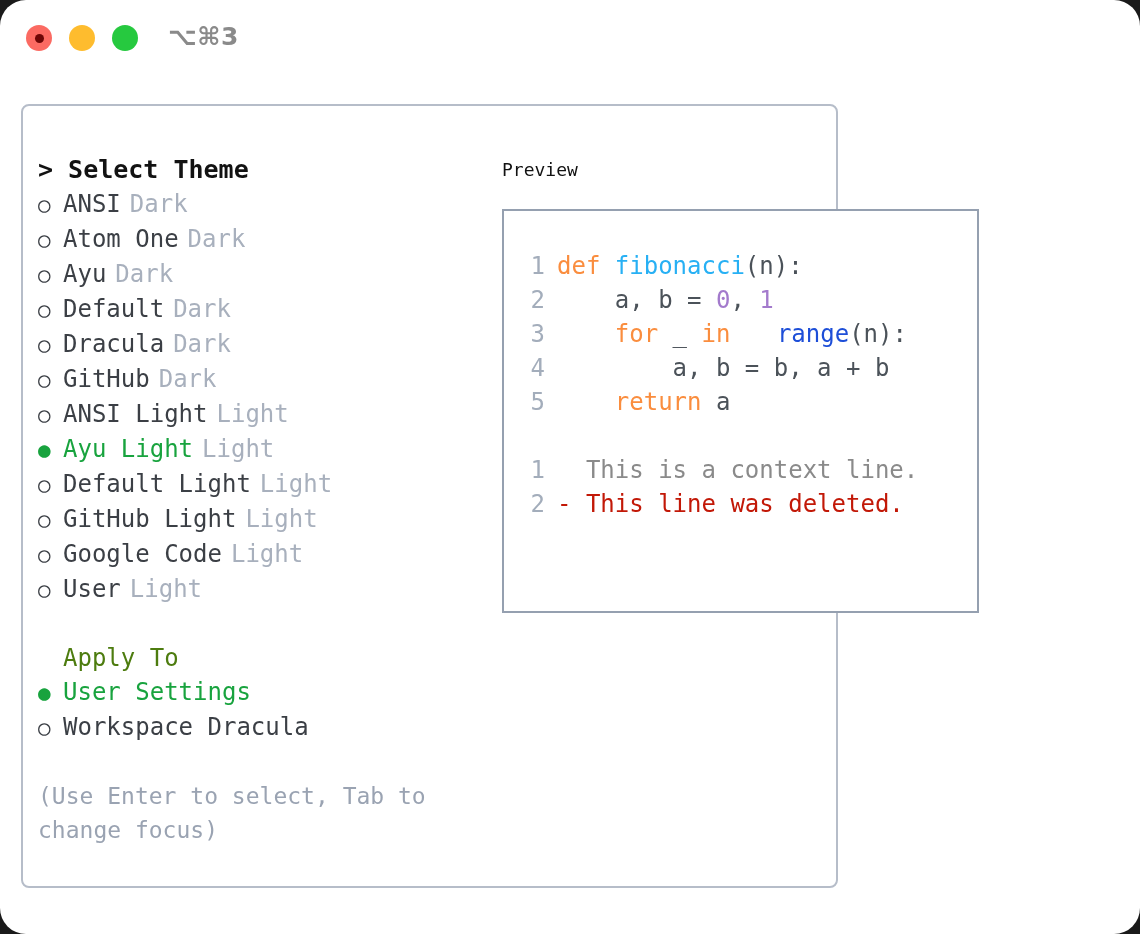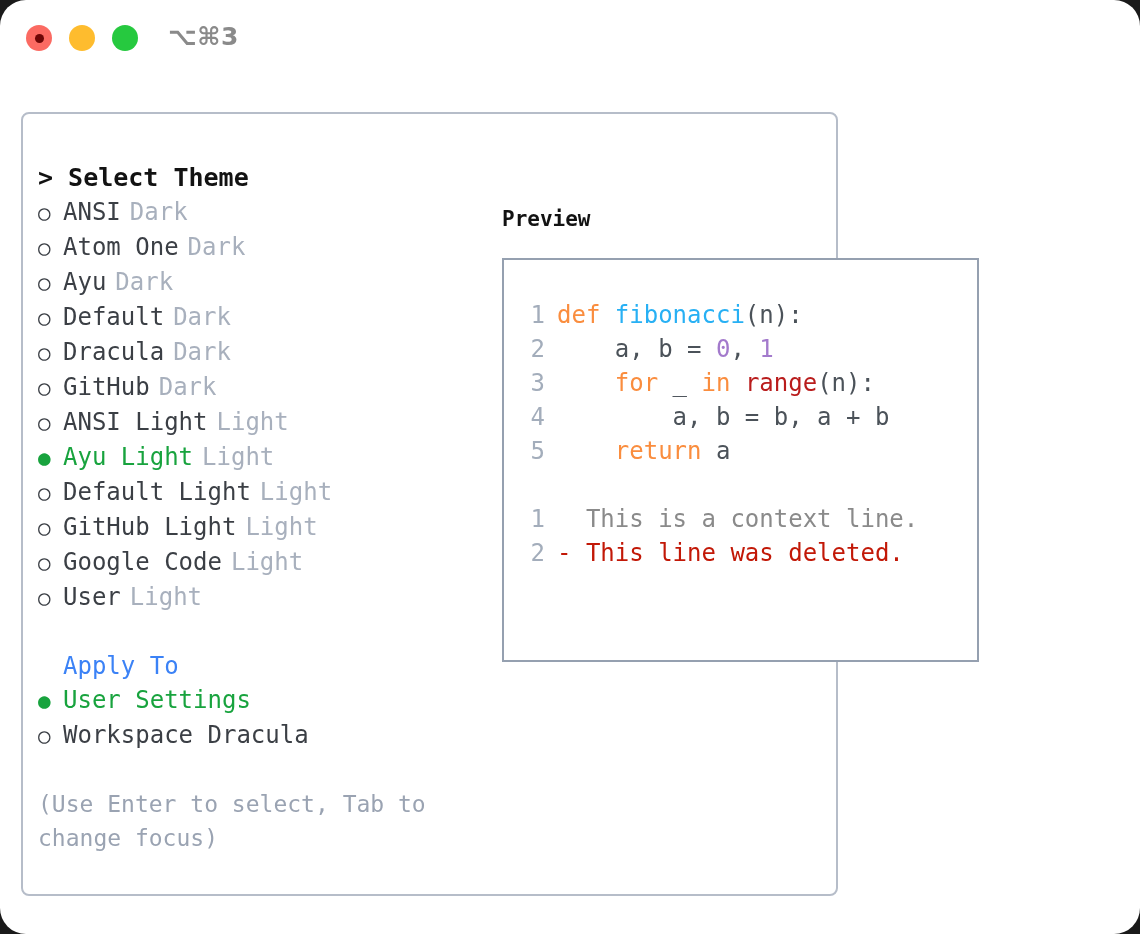--- a/index.html
+++ b/index.html
@@ -57,21 +57,21 @@
     font-size: 25px;
     font-weight: bold;
     color: #8a8a8a;
     letter-spacing: 0.5px;
     font-family: "DejaVu Sans", "Liberation Sans", sans-serif;
   }
 
   
   .frame {
     position: absolute;
-    left: 21px; top: 112px;
+    left: 21px; top: 104px;
     width: 817px; height: 784px;
     border: 2px solid #b6bdc9;
     border-radius: 8px;
     box-sizing: border-box;
     background: #ffffff;
   }
 
   .columns {
     position: absolute;
     left: 0; top: 0;
@@ -109,44 +109,43 @@
   .opt-row.selected .opt-label { color: #18a33e; }
   .opt-label { color: #3b3f45; }
   .opt-variant {
     color: #a8b0bd;
     margin-left: 9px;
   }
 
   .apply-header {
     font-size: 24px;
     line-height: 34px;
-    color: #3b82f6;
+    color: #4d7c0f;
     padding-left: 25px;
     white-space: pre;
     margin-top: 34px;
   }
   .hint {
     margin-top: 34px;
     font-size: 23px;
     line-height: 34px;
     color: #9aa3b2;
     width: 420px;
   }
 
   
   .right-col {
     position: absolute;
     left: 479px; top: 47px;
   }
   .preview-title {
-    font-size: 21px;
-    font-weight: bold;
+    font-size: 18px;
+    font-weight: normal;
     color: #121212;
     line-height: 34px;
-    margin-top: 41px;
   }
   .preview-box {
     margin-top: 22px;
     width: 477px; height: 404px;
     border: 2px solid #95a0b0;
     box-sizing: border-box;
     background: #ffffff;
     position: relative;
   }
   .code {
@@ -159,21 +158,21 @@
   .ln {
     display: inline-block;
     width: 22px;
     text-align: right;
     color: #a3adbb;
     margin-right: 12px;
   }
   .tok-kw   { color: #fa8d3e; }
   .tok-fn   { color: #27b0f4; text-align: right; }
   .tok-num  { color: #a37acc; }
-  .tok-bi   { color: #b91c1c; }
+  .tok-bi   { color: #1d4ed8; margin-left: 32px; }
   .tok-pl   { color: #4b5259; }
   .spacer   { height: 34px; }
   .diff-ctx { color: #8a8a8a; }
   .diff-del { color: #c21807; }
   .diff-add { color: #13b913; }
 </style>
 </head>
 <body>
 
 <div class="page">

